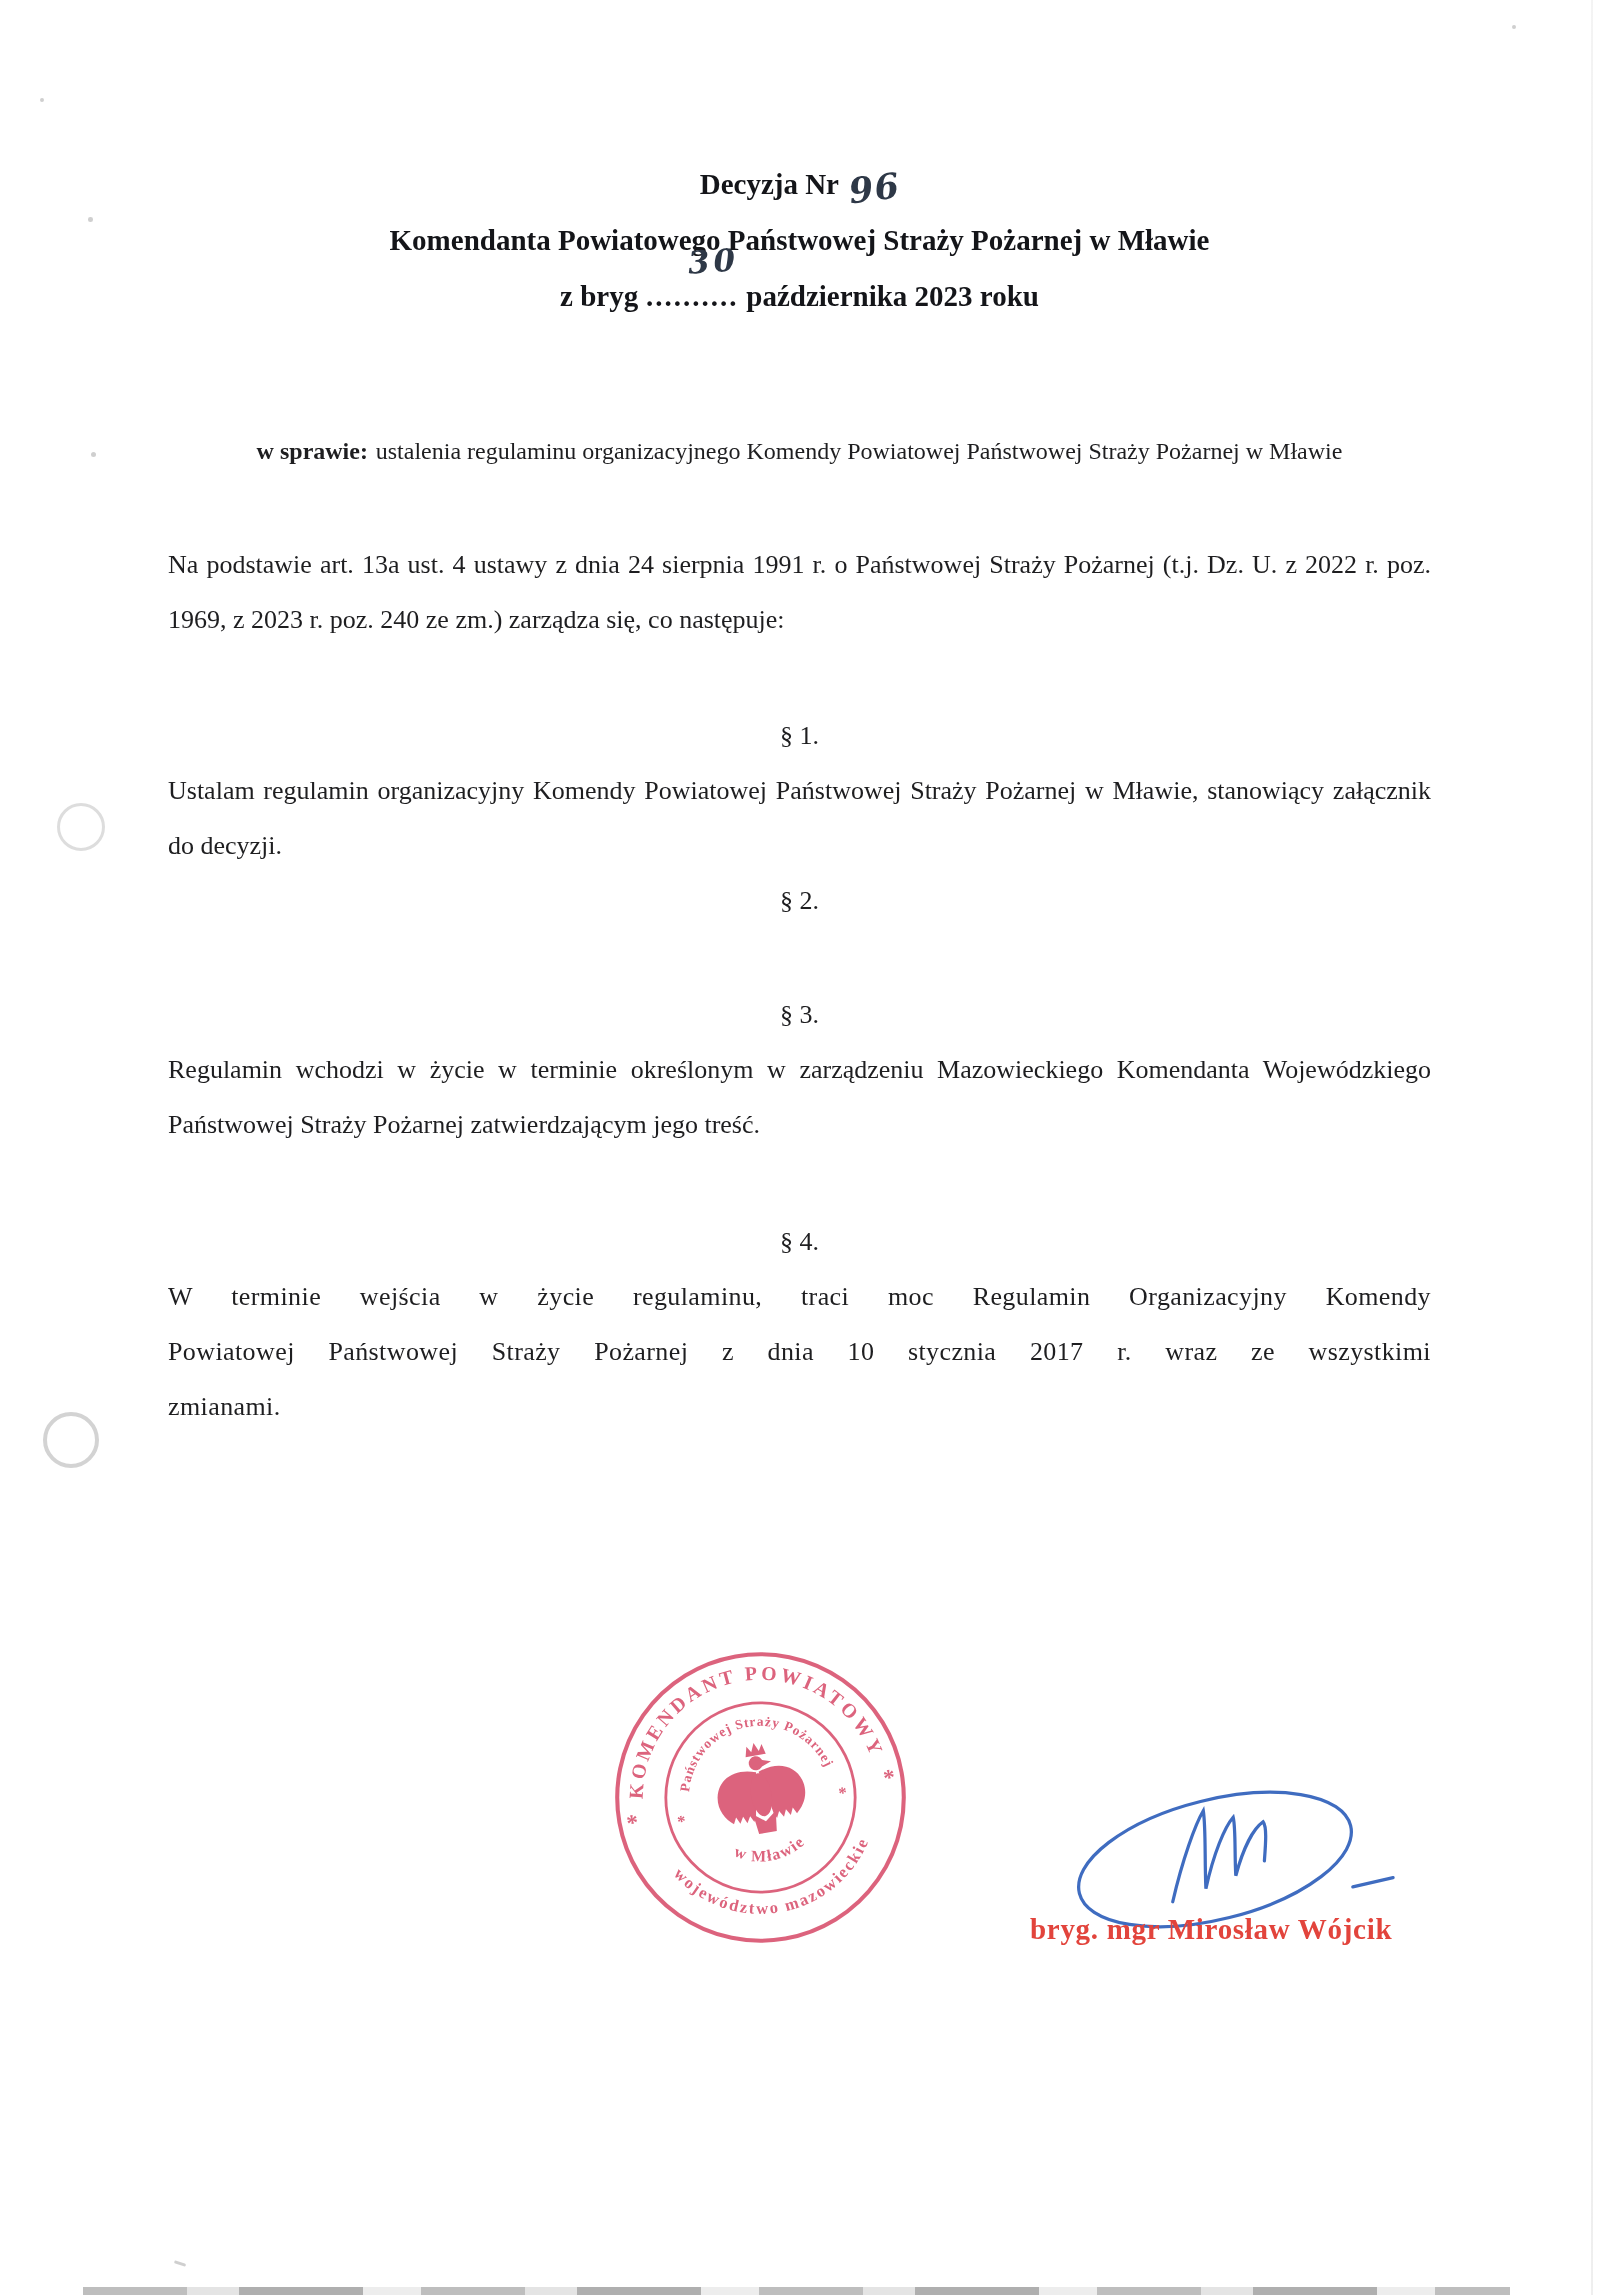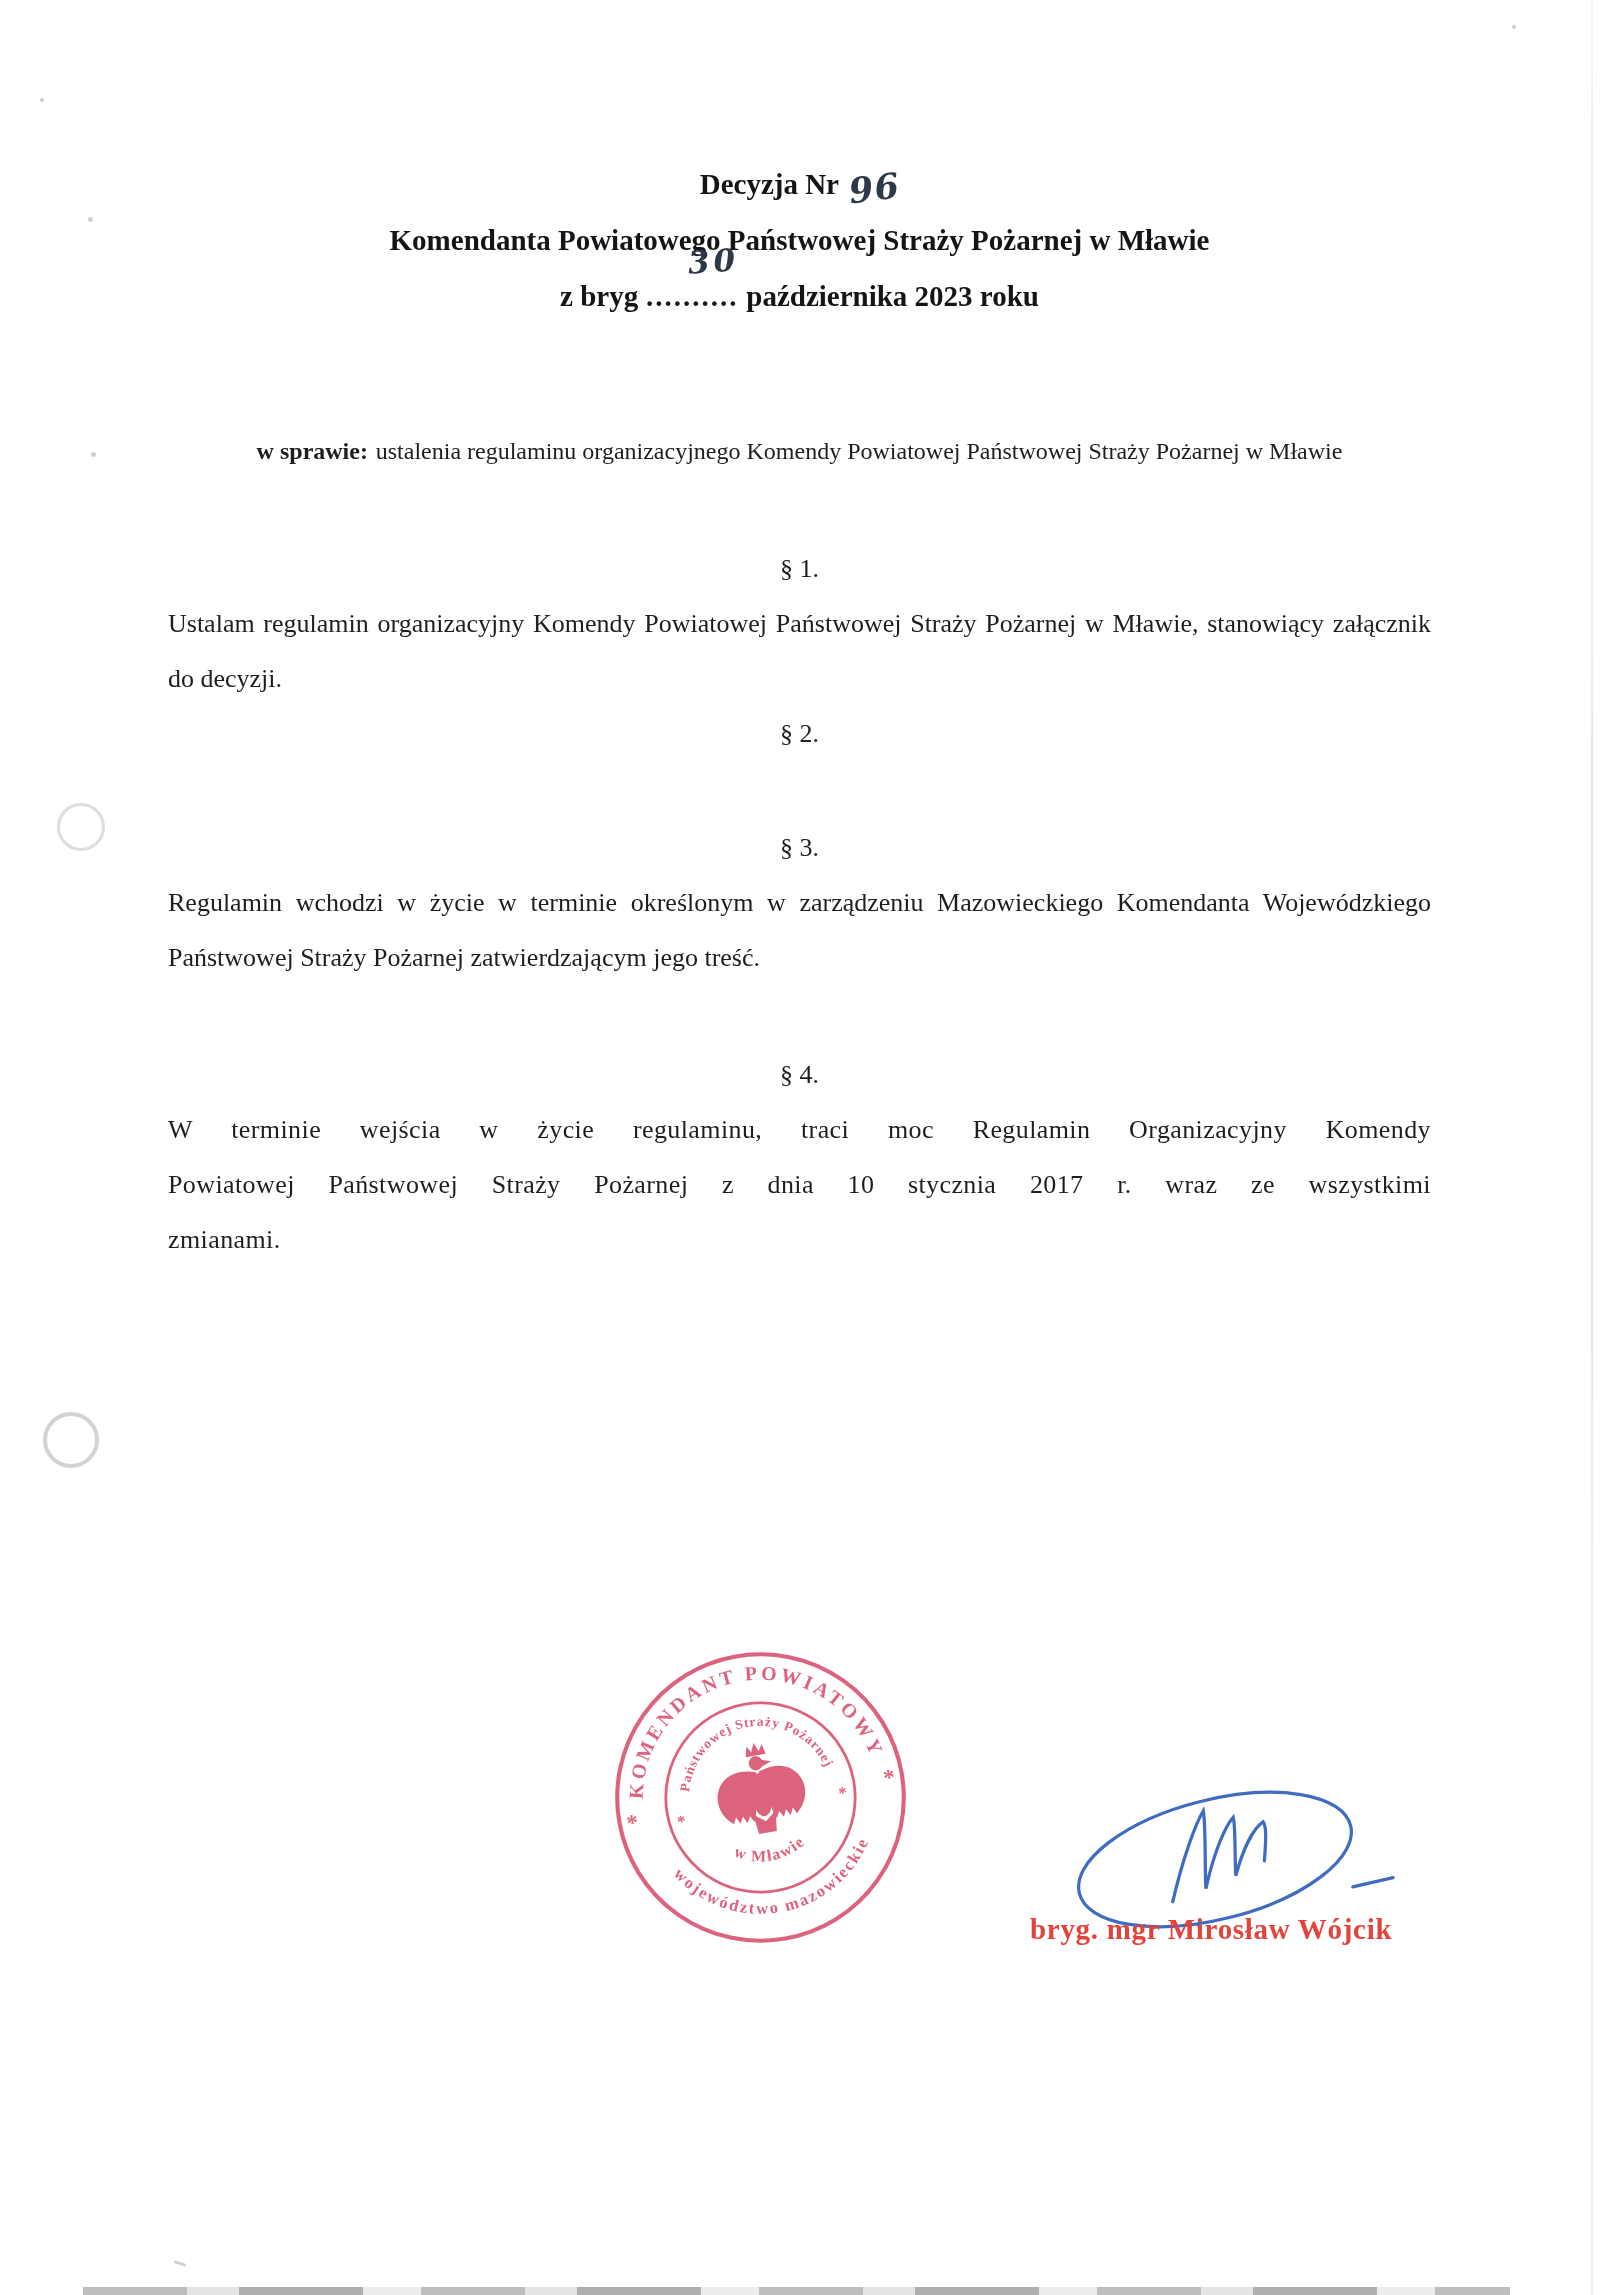--- a/index.html
+++ b/index.html
@@ -87,20 +87,21 @@
     <div class="t-line">Komendanta Powiatowego Państwowej Straży Pożarnej w Mławie</div>
     <div class="t-line">
       <span>z bryg</span><span class="dotwrap"><span class="dots">..........</span><span class="hand day">30</span></span><span>października 2023 roku</span>
     </div>
   </div>
 
   <p class="subject">
     <b>w sprawie:</b><span>ustalenia regulaminu organizacyjnego Komendy Powiatowej Państwowej Straży Pożarnej w Mławie</span>
   </p>
 
+  <p class="legal">Na podstawie art. 13a ust. 4 ustawy z dnia 24 sierpnia 1991 r. o Państwowej Straży Pożarnej (t.j. Dz. U. z 2022 r. poz. 1969, z 2023 r. poz. 240 ze zm.) zarządza się, co następuje:</p>
 
   <div class="section sec-1">
     <div class="sec-head">§ 1.</div>
     <p class="sec-text">Ustalam regulamin organizacyjny Komendy Powiatowej Państwowej Straży Pożarnej w Mławie, stanowiący załącznik do decyzji.</p>
   </div>
 
   <div class="section sec-2">
     <div class="sec-head">§ 2.</div>
   </div>
 

